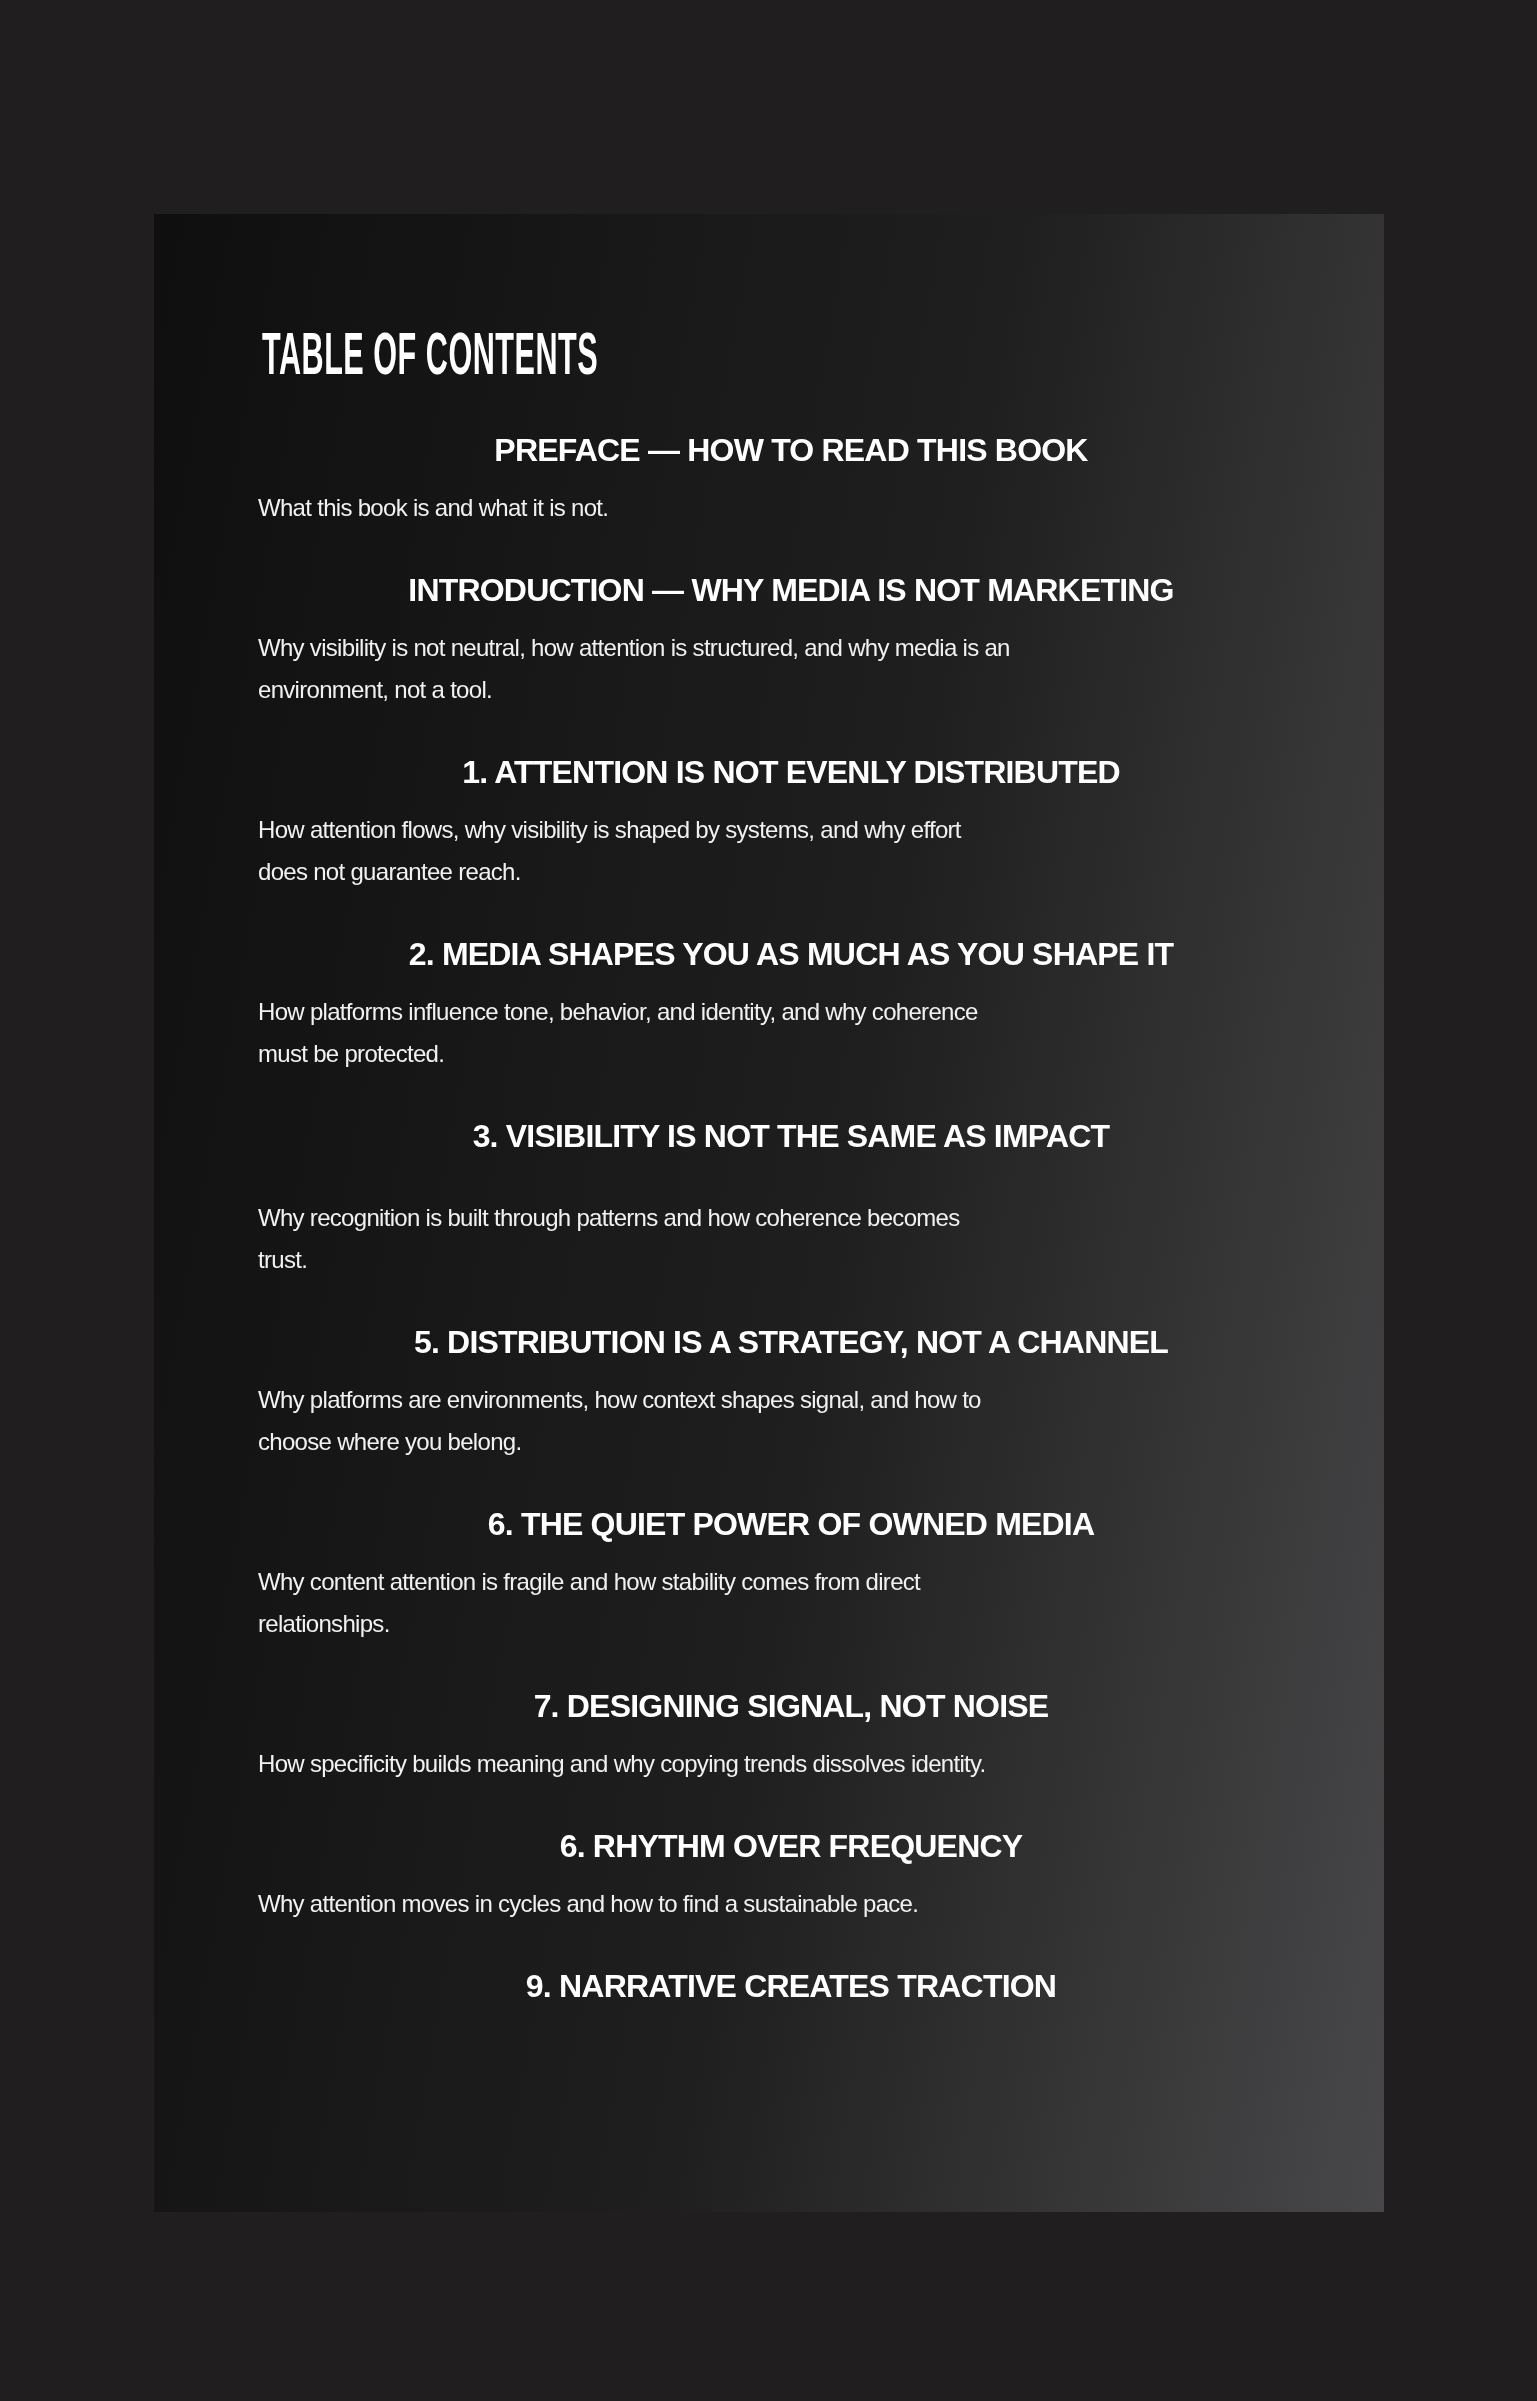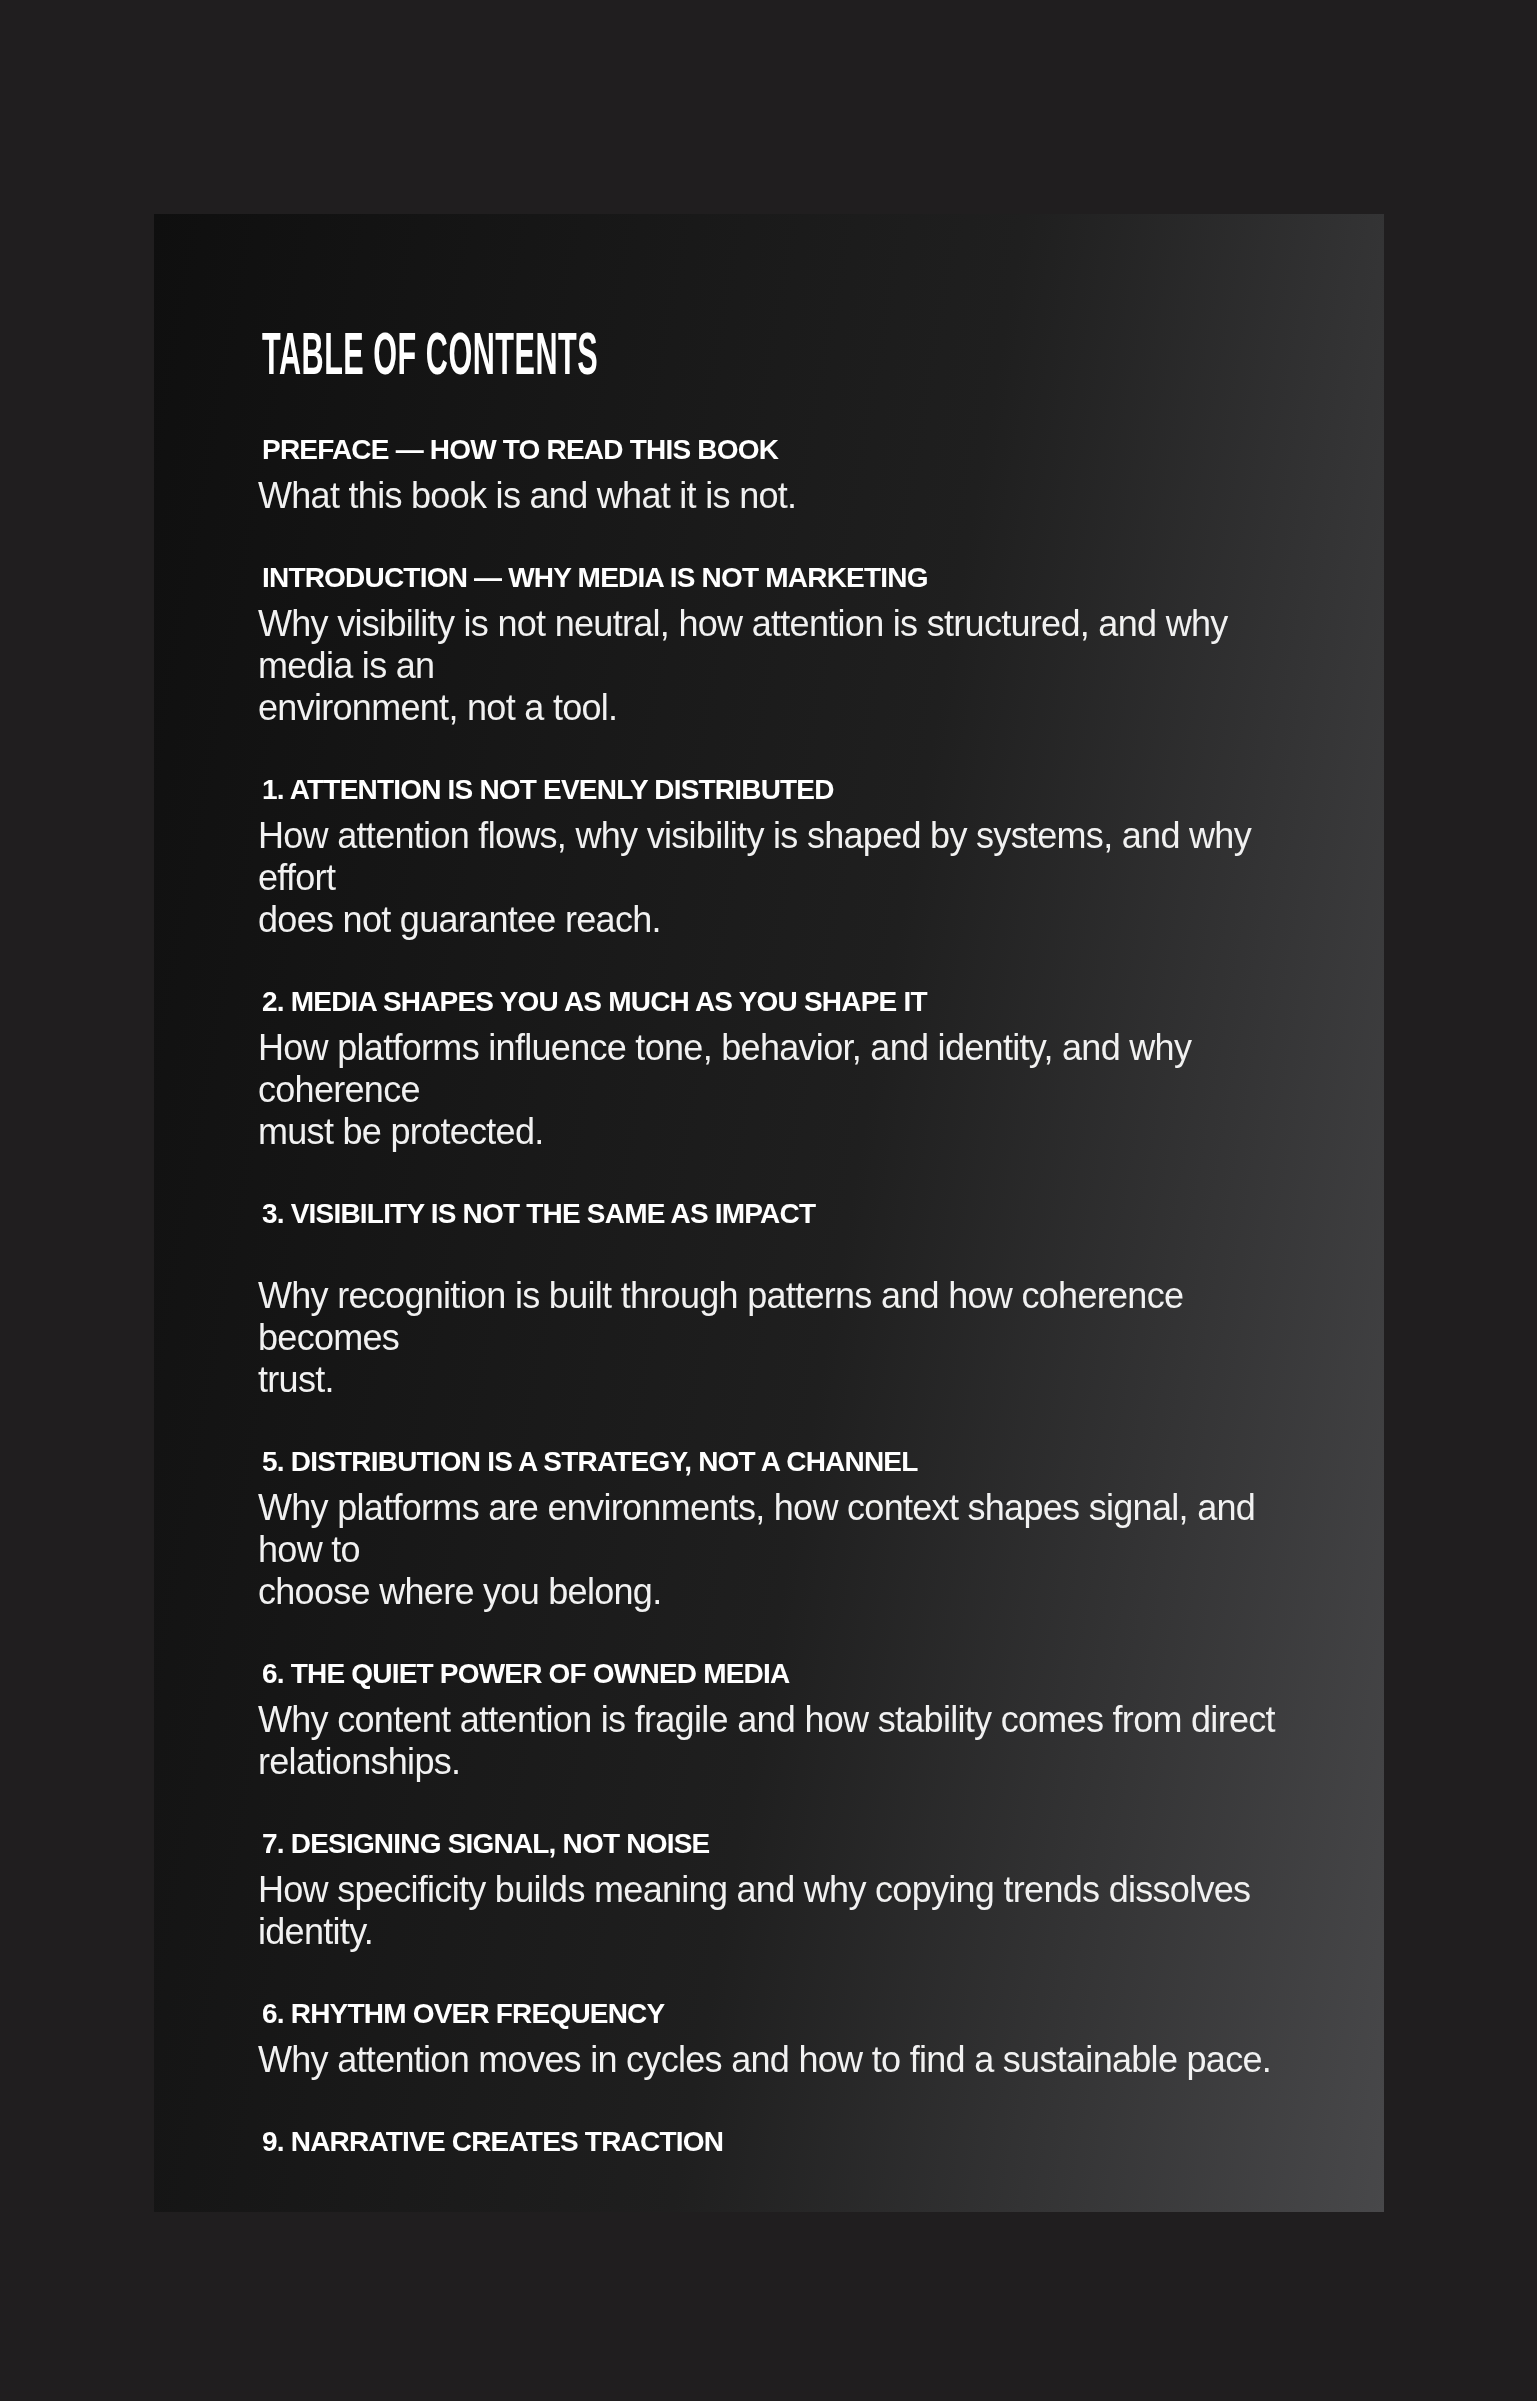--- a/index.html
+++ b/index.html
@@ -35,31 +35,32 @@
   .page-title .squeeze {
     display: inline-block;
     transform: scaleX(0.51);
     transform-origin: left center;
     letter-spacing: 1px;
   }
   .toc-entry {
     margin: 0 0 40px 0;
   }
   .toc-entry h2 {
-    margin: 4px;
-    font-size: 28px;
+    margin: 16px;
+    font-size: 32px;
     line-height: 42px;
     font-weight: 700;
     letter-spacing: -0.8px;
     color: #ffffff;
+    text-align: center;
   }
   .toc-entry p {
     margin: 0;
     width: 1066px;
-    font-size: 36px;
+    font-size: 24px;
     line-height: 42px;
     font-weight: 400;
     letter-spacing: -0.7px;
     color: #f1f1f1;
     white-space: pre-line;
   }
 </style>
 </head>
 <body>
 

